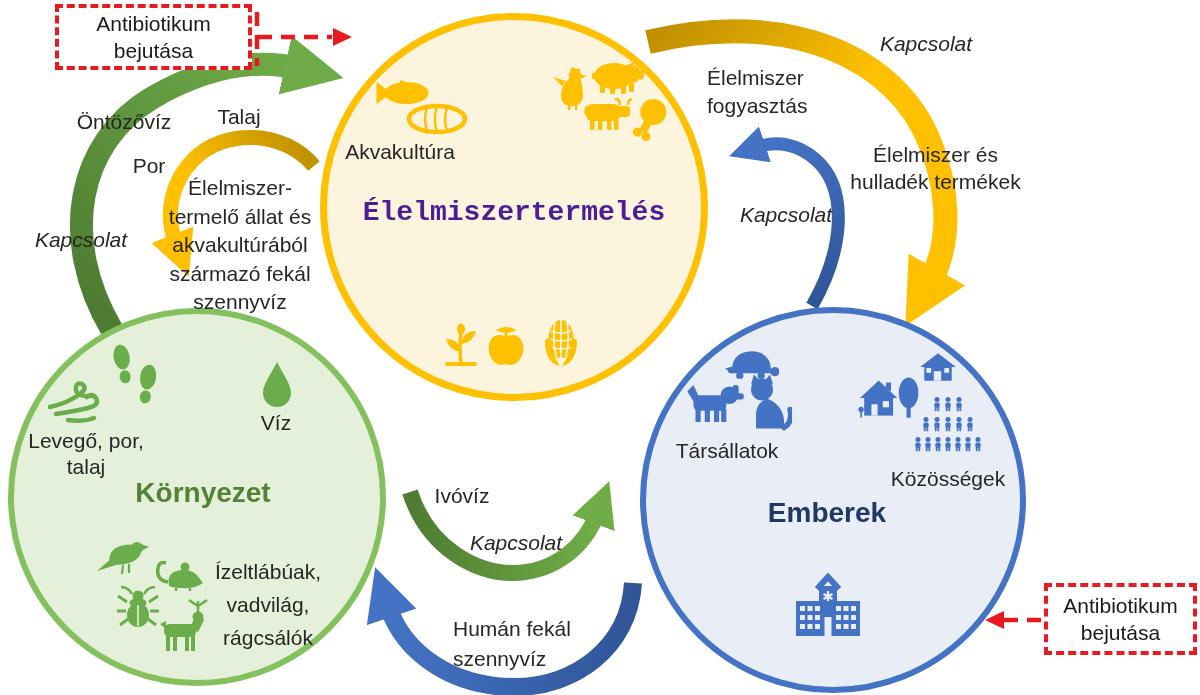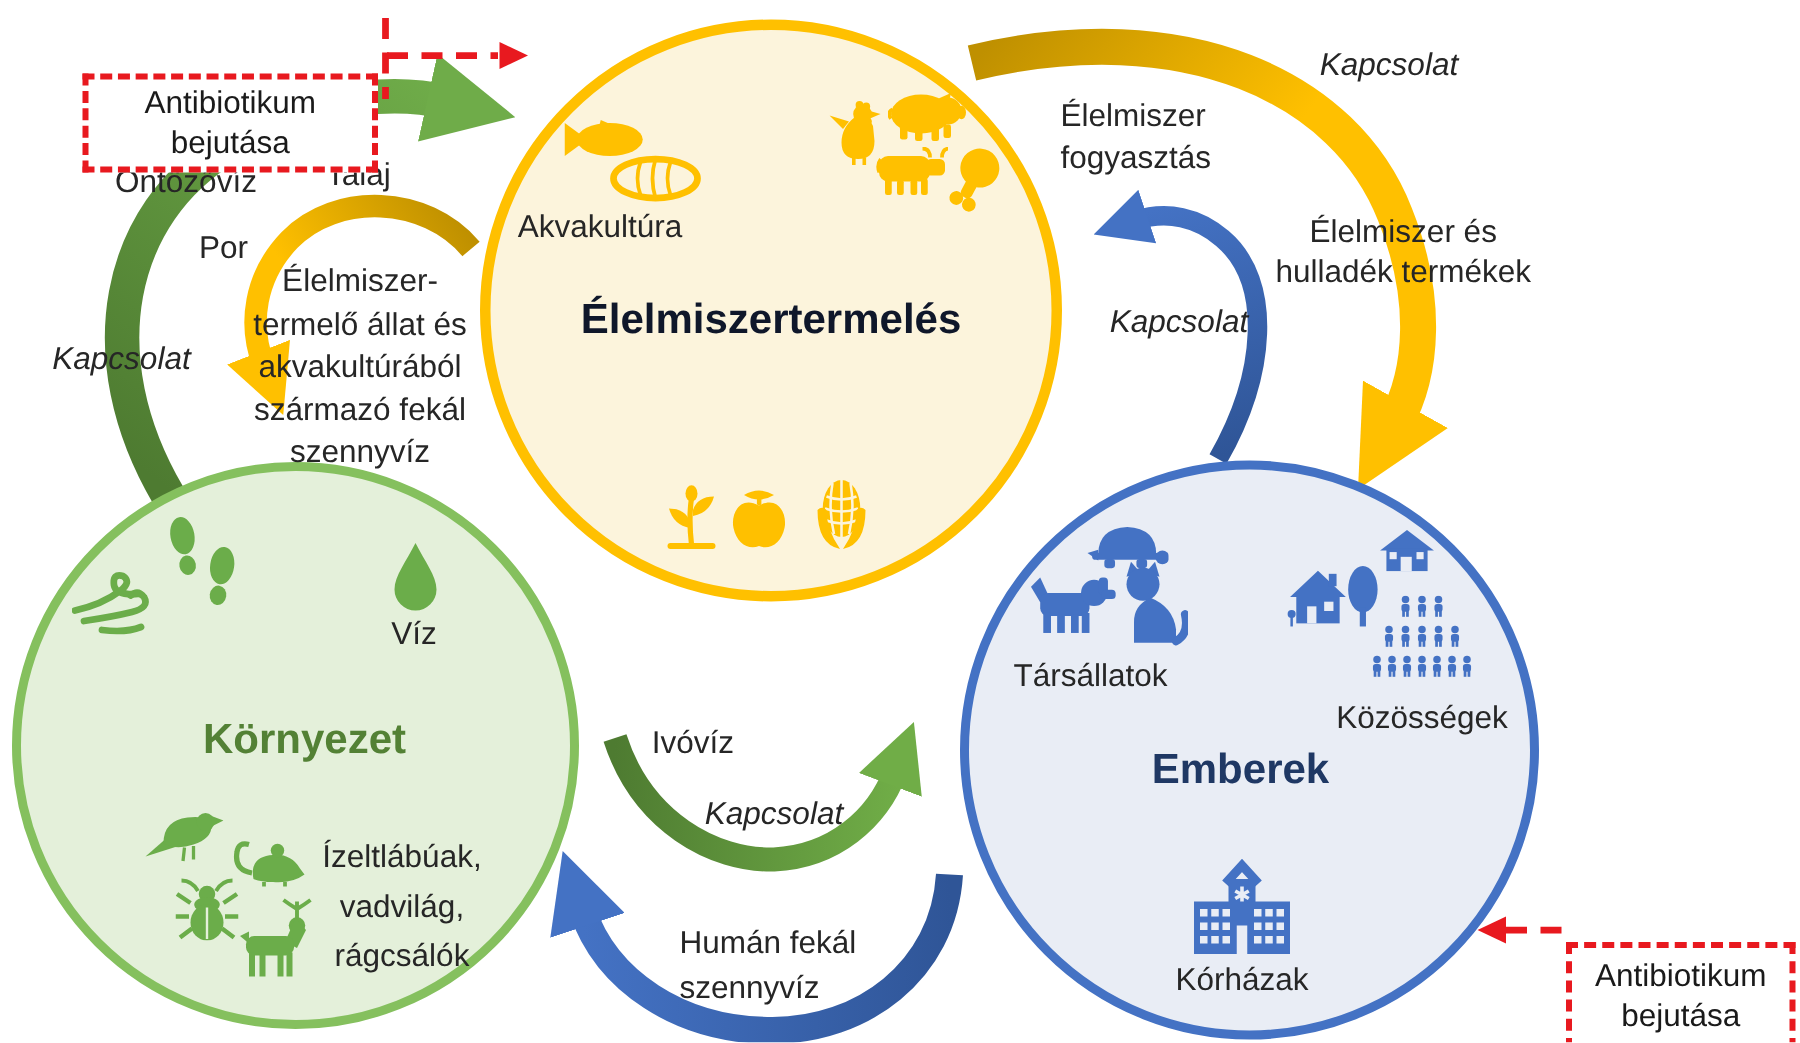--- a/index.html
+++ b/index.html
@@ -8,26 +8,26 @@
   .layer{position:absolute;left:0;top:0;}
   .circle{position:absolute;border-radius:50%;box-sizing:border-box;}
   .circle.food{left:320px;top:13px;width:388px;height:388px;border:7px solid #FFC000;background:#FCF4DC;}
   .circle.env{left:8px;top:308px;width:378px;height:378px;border:6px solid #85C05E;background:#E4F0DA;}
   .circle.people{left:640px;top:307px;width:386px;height:386px;border:6px solid #4472C4;background:#E9EDF5;}
   .lbl{position:absolute;font-size:21px;line-height:1.26;text-align:center;color:#262626;}
   .nw{white-space:nowrap;}
   .it{font-style:italic;}
   .left{text-align:left;}
   .title{font-weight:bold;font-size:28px;white-space:nowrap;}
-  .title.food{color:#0f172a;}
+  .title.food{color:#4c1d95;font-family:Liberation Mono, monospace;}
   .title.env{color:#538135;}
   .title.people{color:#1F3864;}
   .redbox{position:absolute;border:4px dashed #E8191F;box-sizing:border-box;
           display:flex;align-items:center;justify-content:center;text-align:center;
-          font-size:21px;line-height:1.3;color:#1a1a1a;background:#fff;margin-top:45px;}
+          font-size:21px;line-height:1.3;color:#1a1a1a;background:#fff;}
   .icon{position:absolute;}
 </style>
 </head>
 <body>
 
 <div class="stage">
 
   <svg class="layer" width="1200" height="695">
     <defs>
       <linearGradient id="gEnvFood" gradientUnits="userSpaceOnUse" x1="110" y1="325" x2="320" y2="80">
@@ -182,20 +182,21 @@
   <svg class="icon" style="left:110px;top:343px;width:50px;height:62px" viewBox="0 0 50 62" fill="#6BAD4A">
     <g transform="rotate(-10 13 22)">
         <ellipse cx="13" cy="14" rx="8" ry="12.5"></ellipse>
         <ellipse cx="13" cy="34" rx="5.5" ry="6.5"></ellipse>
       </g>
     <g transform="rotate(8 37 42)">
         <ellipse cx="37" cy="34" rx="8" ry="12.5"></ellipse>
         <ellipse cx="37" cy="54" rx="5.5" ry="6.5"></ellipse>
       </g>
   </svg>
+  <div class="lbl" style="left:23px;top:428px;width:126px">Levegő, por, talaj</div>
 
   <svg class="icon" style="left:261px;top:360px;width:32px;height:48px" viewBox="0 0 32 48" fill="#6BAD4A">
     <path d="M16,2 C10,14 2,24 2,33 a14,14 0 0 0 28,0 C30,24 22,14 16,2 Z"></path>
   </svg>
   <div class="lbl nw" style="left:241px;top:410px;width:70px">Víz</div>
 
   <div class="lbl title env" style="left:103px;top:475px;width:200px">Környezet</div>
 
   <svg class="icon" style="left:95px;top:533px;width:54px;height:42px" viewBox="0 0 54 42" fill="#6BAD4A">
     <polygon points="2,38 18,24 24,31"></polygon>
@@ -328,21 +329,20 @@
         <rect x="57" y="34" width="5" height="5"></rect>
       <rect x="42" y="43" width="5" height="5"></rect>
         <rect x="49.5" y="43" width="5" height="5"></rect>
         <rect x="57" y="43" width="5" height="5"></rect>
       <rect x="42" y="52" width="5" height="5"></rect>
         <rect x="49.5" y="52" width="5" height="5"></rect>
         <rect x="57" y="52" width="5" height="5"></rect>
       <rect x="30.5" y="45" width="7" height="19"></rect>
     </g>
   </svg>
-  <div class="lbl nw" style="left:758px;top:641px;width:140px">Kórházak</div>
 
   <div class="lbl nw" style="left:64px;top:109px;width:120px">Öntözővíz</div>
   <div class="lbl nw" style="left:209px;top:104px;width:60px">Talaj</div>
   <div class="lbl nw" style="left:119px;top:153px;width:60px">Por</div>
   <div class="lbl nw it" style="left:21px;top:227px;width:120px">Kapcsolat</div>
   <div class="lbl" style="left:162px;top:174px;width:156px;line-height:1.36">Élelmiszer-termelő állat és akvakultúrából származó fekál szennyvíz</div>
 
   <div class="lbl nw it" style="left:856px;top:31px;width:140px">Kapcsolat</div>
   <div class="lbl left" style="left:707px;top:64px;width:112px;line-height:1.32">Élelmiszer fogyasztás</div>
   <div class="lbl" style="left:843px;top:142px;width:185px;line-height:1.28">Élelmiszer és hulladék termékek</div>

